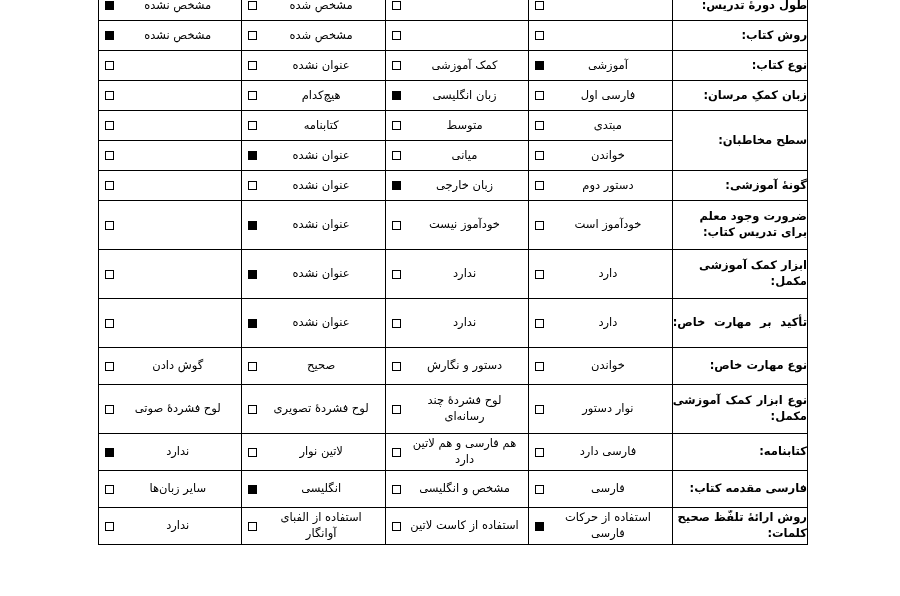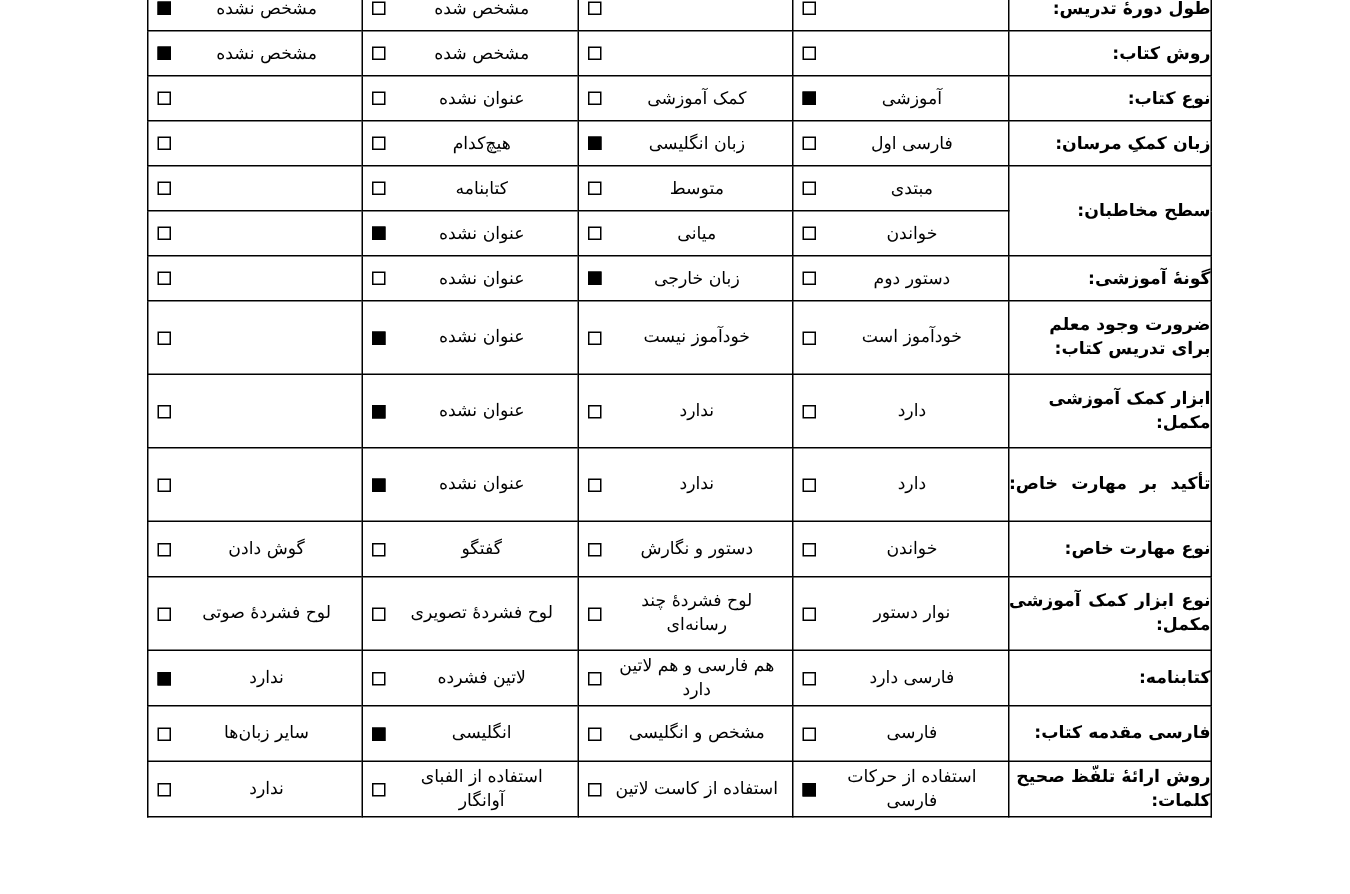--- a/index.html
+++ b/index.html
@@ -386,21 +386,21 @@
             </div>
           </td>
           <td class="opt">
             <div class="optwrap">
               <span class="opt-text">دستور و نگارش</span>
               <span class="box"></span>
             </div>
           </td>
           <td class="opt">
             <div class="optwrap">
-              <span class="opt-text">گفتگو</span>
+              <span class="opt-text">صحیح</span>
               <span class="box"></span>
             </div>
           </td>
           <td class="opt">
             <div class="optwrap">
               <span class="opt-text">گوش دادن</span>
               <span class="box"></span>
             </div>
           </td>
         </tr>
@@ -440,21 +440,21 @@
             </div>
           </td>
           <td class="opt">
             <div class="optwrap">
               <span class="opt-text">هم فارسی و هم لاتین دارد</span>
               <span class="box"></span>
             </div>
           </td>
           <td class="opt">
             <div class="optwrap">
-              <span class="opt-text">لاتین فشرده</span>
+              <span class="opt-text">لاتین نوار</span>
               <span class="box"></span>
             </div>
           </td>
           <td class="opt">
             <div class="optwrap">
               <span class="opt-text">ندارد</span>
               <span class="box checked"></span>
             </div>
           </td>
         </tr>

